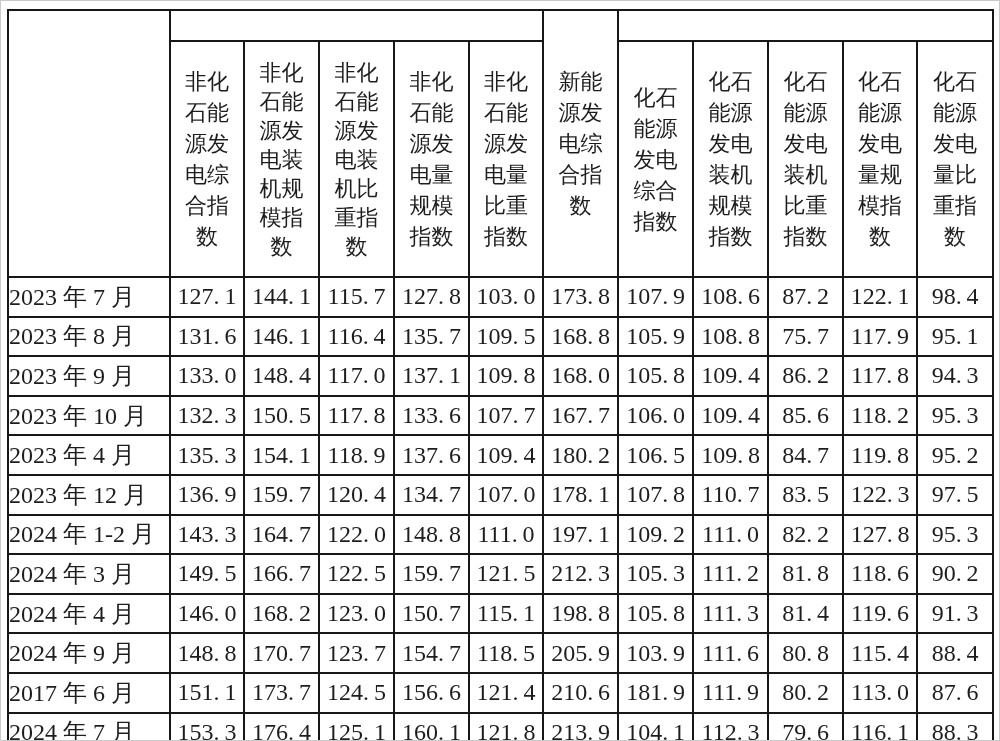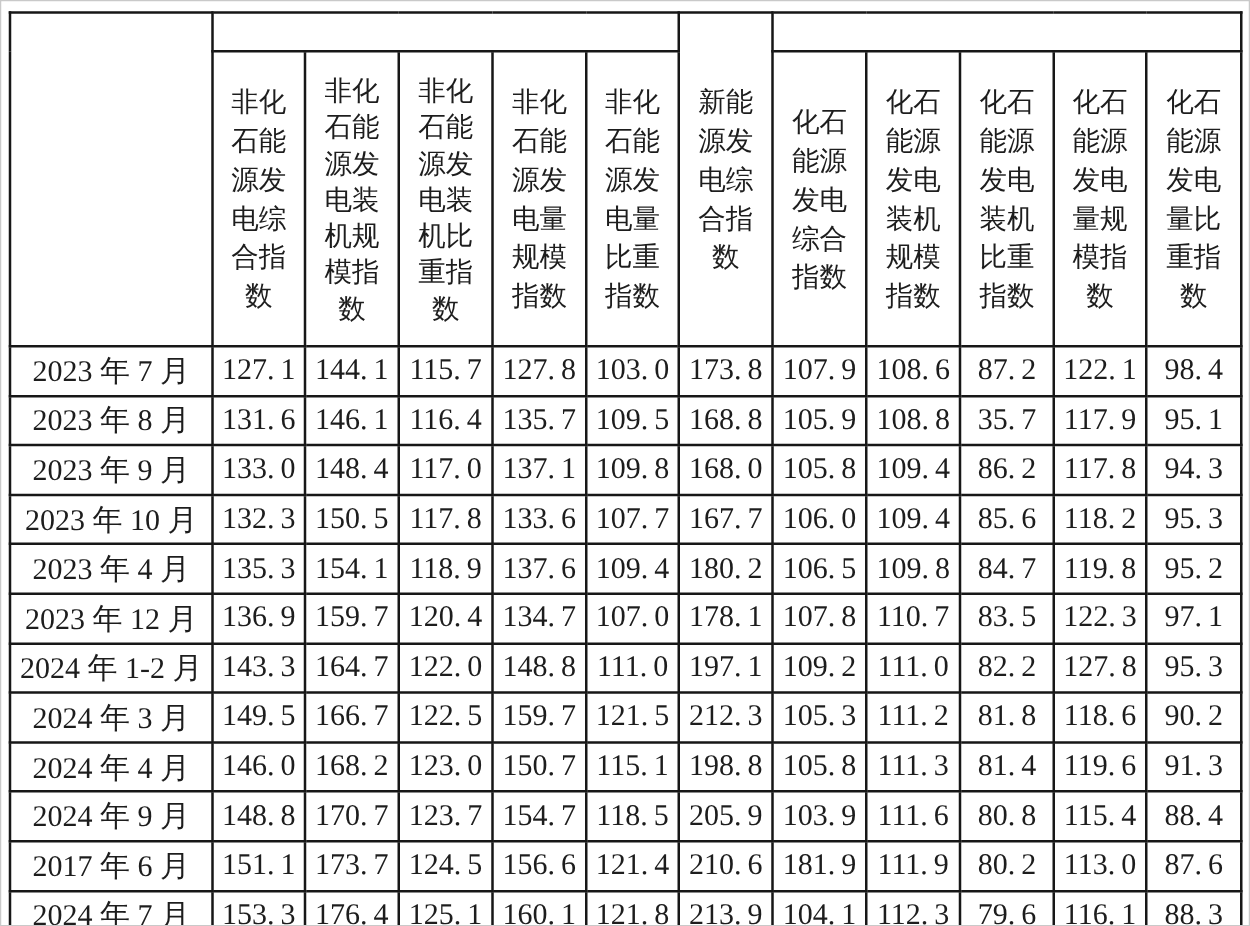--- a/index.html
+++ b/index.html
@@ -47,21 +47,21 @@
     font-size: 22px;
     line-height: 31px;
     text-align: center;
     white-space: pre-line;
   }
   th.hdr.tight { line-height: 29px; }
   th.no-bottom { border-bottom: 0; }
   th.no-top    { border-top: 0; }
   td.rowlabel {
     font-size: 24px;
-    text-align: center;
+    text-align: left;
     padding-left: 12px;
     white-space: nowrap;
   }
   td.val {
     font-size: 24px;
     text-align: center;
   }
 </style>
 </head>
 <body>
@@ -175,21 +175,21 @@
         <tr>
           <td class="rowlabel">2023 年 8 月</td>
           <td class="val">131. 6</td>
           <td class="val">146. 1</td>
           <td class="val">116. 4</td>
           <td class="val">135. 7</td>
           <td class="val">109. 5</td>
           <td class="val">168. 8</td>
           <td class="val">105. 9</td>
           <td class="val">108. 8</td>
-          <td class="val">35. 7</td>
+          <td class="val">75. 7</td>
           <td class="val">117. 9</td>
           <td class="val">95. 1</td>
         </tr>
         <tr>
           <td class="rowlabel">2023 年 9 月</td>
           <td class="val">133. 0</td>
           <td class="val">148. 4</td>
           <td class="val">117. 0</td>
           <td class="val">137. 1</td>
           <td class="val">109. 8</td>
@@ -233,21 +233,21 @@
           <td class="val">136. 9</td>
           <td class="val">159. 7</td>
           <td class="val">120. 4</td>
           <td class="val">134. 7</td>
           <td class="val">107. 0</td>
           <td class="val">178. 1</td>
           <td class="val">107. 8</td>
           <td class="val">110. 7</td>
           <td class="val">83. 5</td>
           <td class="val">122. 3</td>
-          <td class="val">97. 1</td>
+          <td class="val">97. 5</td>
         </tr>
         <tr>
           <td class="rowlabel">2024 年 1-2 月</td>
           <td class="val">143. 3</td>
           <td class="val">164. 7</td>
           <td class="val">122. 0</td>
           <td class="val">148. 8</td>
           <td class="val">111. 0</td>
           <td class="val">197. 1</td>
           <td class="val">109. 2</td>

